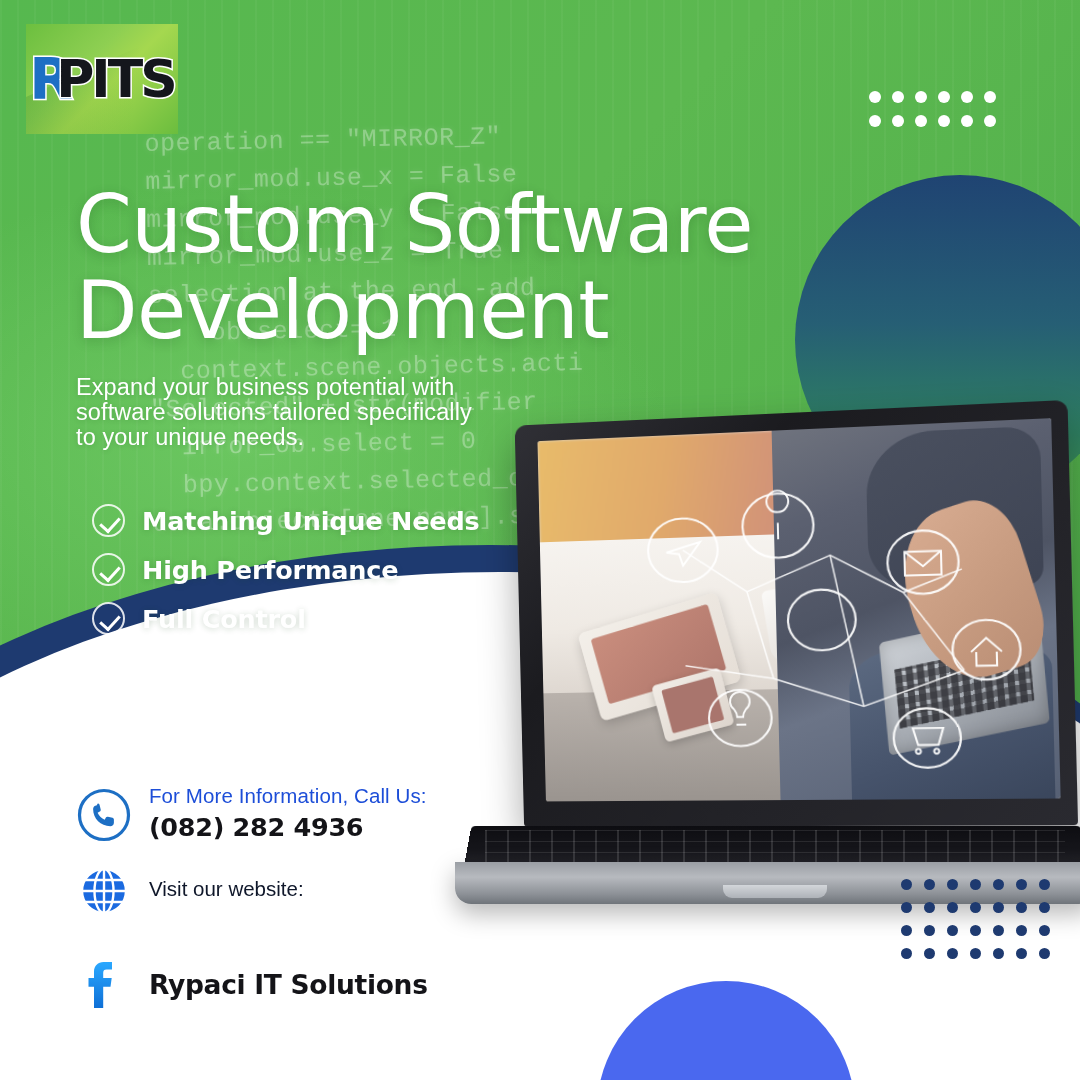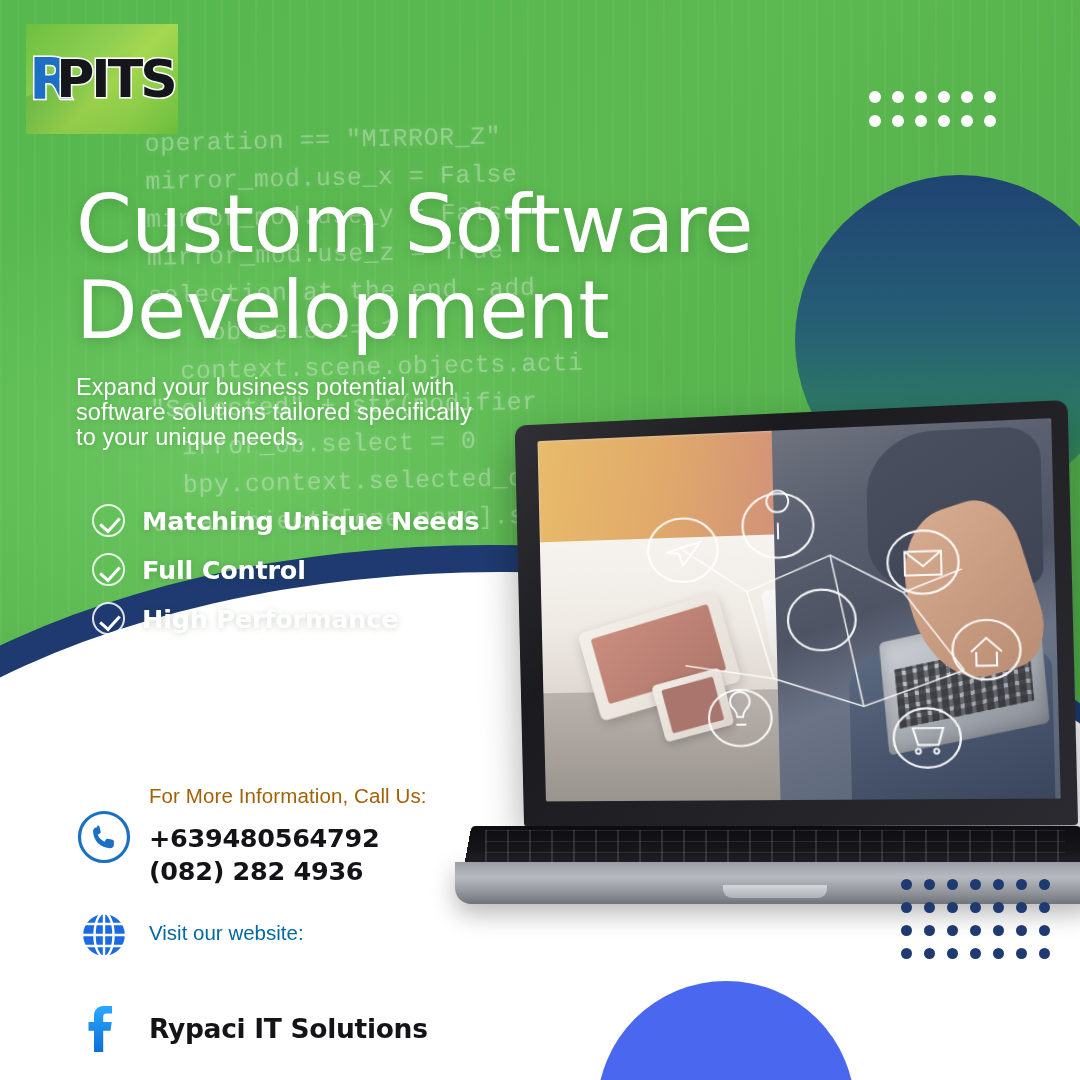--- a/index.html
+++ b/index.html
@@ -363,34 +363,34 @@
   .icon-badge {
     flex:0 0 auto;
     display:flex; align-items:center; justify-content:center;
   }
 
   .phone-row { margin-bottom:0; }
   .phone-icon-wrap { width:56px; height:56px; margin-right:17px; }
   .phone-text-block { line-height:1; }
   .contact-label {
     font-family:"Liberation Sans", sans-serif;
-    font-size:20.5px; color:#a16207; letter-spacing:.1px;
-    margin-bottom:15px;
+    font-size:20.5px; color:#1d4ed8; letter-spacing:.1px;
+    margin-bottom:4px;
   }
   .contact-strong {
     font-family:"DejaVu Sans", sans-serif;
     font-weight:700; font-size:25.5px; color:#141418;
     letter-spacing:-.3px; line-height:33px;
   }
 
   .web-row { margin-top:22px; }
   .web-icon-wrap { width:50px; height:50px; margin-right:20px; margin-left:3px; }
   .web-label {
     font-family:"Liberation Sans", sans-serif;
-    font-size:20.5px; color:#0369a1; margin-bottom:3px;
+    font-size:20.5px; color:#0f172a; margin-bottom:3px;
   }
   .web-url {
     font-family:"DejaVu Sans", sans-serif;
     font-weight:700; font-size:24.5px; color:#141418; letter-spacing:-.4px;
   }
 
   .fb-row { margin-top:43px; }
   .fb-icon-wrap { width:46px; height:52px; margin-right:22px; margin-left:5px; }
   .fb-name {
     font-family:"DejaVu Sans", sans-serif;
@@ -450,25 +450,25 @@
 
   <p class="subtitle">Expand your business potential with software solutions tailored specifically to your unique needs.</p>
 
   <div class="features">
     <div class="feature-row">
       <span class="check-circle"></span>
       <span class="feature-label">Matching Unique Needs</span>
     </div>
     <div class="feature-row">
       <span class="check-circle"></span>
-      <span class="feature-label">Full Control</span>
+      <span class="feature-label">High Performance</span>
     </div>
     <div class="feature-row">
       <span class="check-circle"></span>
-      <span class="feature-label">High Performance</span>
+      <span class="feature-label">Full Control</span>
     </div>
   </div>
 
   <div class="laptop">
     <div class="laptop-lid">
       <div class="laptop-screen">
         <div class="scr-sky"></div>
         <div class="scr-desk"></div>
         <div class="scr-floor"></div>
         <div class="scr-tablet"></div>
@@ -556,21 +556,20 @@
 
     <div class="contact-row phone-row">
       <div class="icon-badge phone-icon-wrap">
         <svg width="56" height="56" viewBox="0 0 56 56">
           <circle cx="28" cy="28" r="24.5" fill="none" stroke="#1d6fc4" stroke-width="3.2"></circle>
           <path d="M20.5 18.5c-2 0-3.4 1.6-3.4 3.6 0 9.6 7.6 17.2 17.2 17.2 2 0 3.6-1.5 3.6-3.5v-3.2c0-.9-.6-1.6-1.4-1.8l-4.6-1.1c-.8-.2-1.6.2-2 .9l-1.2 2.2c-3.1-1.5-5.6-4-7.1-7.1l2.2-1.2c.7-.4 1.1-1.2.9-2l-1.1-4.6c-.2-.8-.9-1.4-1.8-1.4z" fill="#1d6fc4"></path>
         </svg>
       </div>
       <div class="phone-text-block">
         <div class="contact-label">For More Information, Call Us:</div>
-        <div class="contact-strong">+639480564792</div>
         <div class="contact-strong">(082) 282 4936</div>
       </div>
     </div>
 
     <div class="contact-row web-row">
       <div class="icon-badge web-icon-wrap">
         <svg width="50" height="50" viewBox="0 0 50 50">
           <circle cx="25" cy="25" r="22" fill="#1b6ae0"></circle>
           <g stroke="#ffffff" stroke-width="2.4" fill="none">
             <ellipse cx="25" cy="25" rx="22" ry="22"></ellipse>

